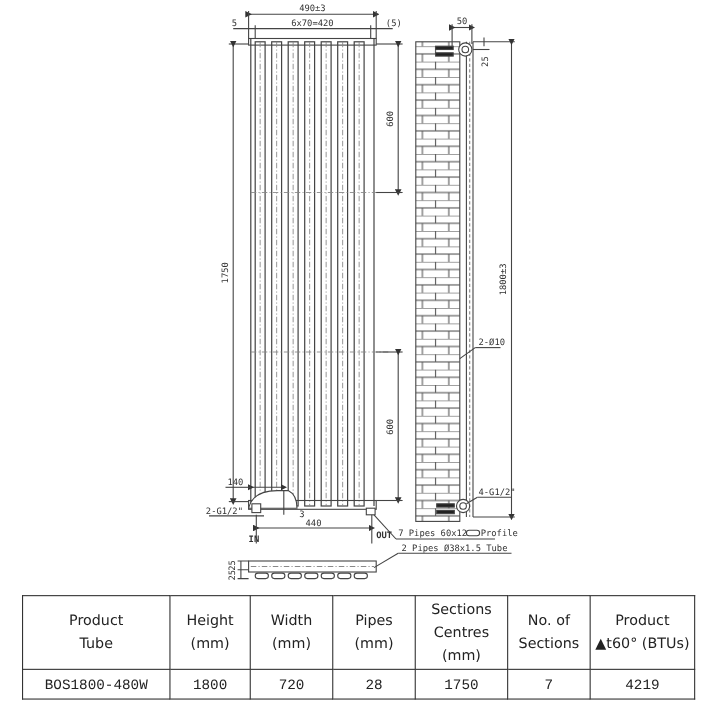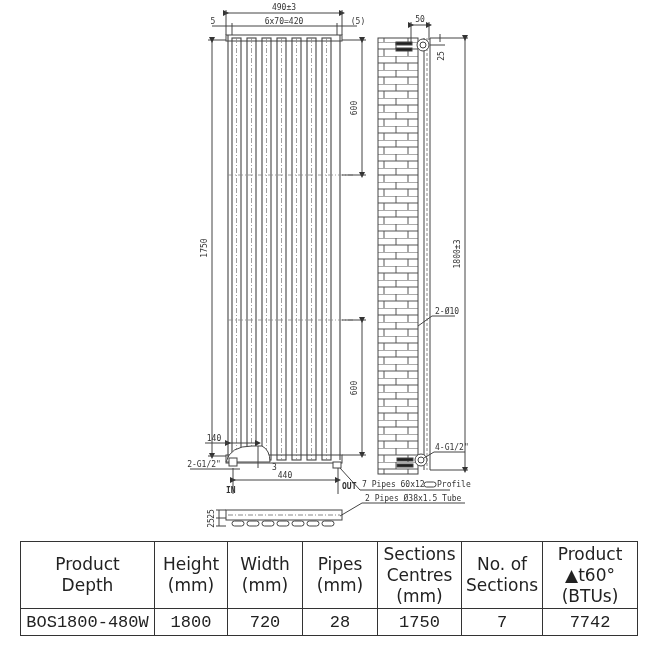--- a/index.html
+++ b/index.html
@@ -1,20 +1,20 @@
 <!DOCTYPE html>
 <html><head>
 <meta charset="utf-8">
 <style>
   html, body { margin:0; padding:0; background:#ffffff; }
   body { width:650px; height:650px; position:relative; overflow:hidden; font-family:"Liberation Sans", sans-serif; }
   #drawing { position:absolute; left:0; top:0; width:650px; height:535px; }
   .dim-text { font-family:"DejaVu Sans Mono", monospace; font-size:8px; fill:#333; }
   .label-text { font-family:"DejaVu Sans Mono", monospace; font-size:8px; fill:#333; }
-  .spec-table { position:absolute; left:20px; top:541px; border-collapse:collapse; font-family:"DejaVu Sans", sans-serif; font-size:17px; color:#222; }
+  .spec-table { position:absolute; left:20px; top:541px; border-collapse:collapse; font-family:"DejaVu Sans", sans-serif; font-size:13px; color:#222; }
   .spec-table th, .spec-table td { border:1.5px solid #333; text-align:center; font-weight:normal; padding:0 4px; line-height:21px; }
   .spec-table th { height:66px; }
   .spec-table td { height:26px;font-family:Liberation Mono, monospace; }
 </style>
 </head>
 <body>
 
 <svg id="drawing" viewBox="0 0 650 535" xmlns="http://www.w3.org/2000/svg">
   <defs>
     <pattern id="brick" width="24" height="14" patternUnits="userSpaceOnUse">
@@ -175,33 +175,33 @@
     <line x1="362" y1="503" x2="465" y2="503"></line>
   </g>
   <text class="dim-text" x="214" y="514" font-size="6" text-anchor="middle" transform="rotate(-90 214 514)">25</text>
   <text class="dim-text" x="214" y="523" font-size="6" text-anchor="middle" transform="rotate(-90 214 523)">25</text>
   <text class="label-text" x="365" y="501">2 Pipes Ø38x1.5 Tube</text>
 </svg>
 
 <table class="spec-table">
   <thead>
     <tr>
-      <th style="width:125px"><span>Product</span><br><span>Depth</span></th>
+      <th style="width:125px"><span>Product</span><br><span>Tube</span></th>
       <th style="width:64px"><span>Height</span><br><span>(mm)</span></th>
       <th style="width:66px"><span>Width</span><br><span>(mm)</span></th>
       <th style="width:66px"><span>Pipes</span><br><span>(mm)</span></th>
       <th style="width:75px"><span>Sections</span><br><span>Centres</span><br><span>(mm)</span></th>
       <th style="width:66px"><span>No. of</span><br><span>Sections</span></th>
       <th style="width:86px"><span>Product</span><br><span>▲t60° (BTUs)</span></th>
     </tr>
   </thead>
   <tbody>
     <tr>
       <td>BOS1800-480W</td>
       <td>1800</td>
       <td>720</td>
       <td>28</td>
       <td>1750</td>
       <td>7</td>
-      <td>7742</td>
+      <td>4219</td>
     </tr>
   </tbody>
 </table>
 
 </body></html>

